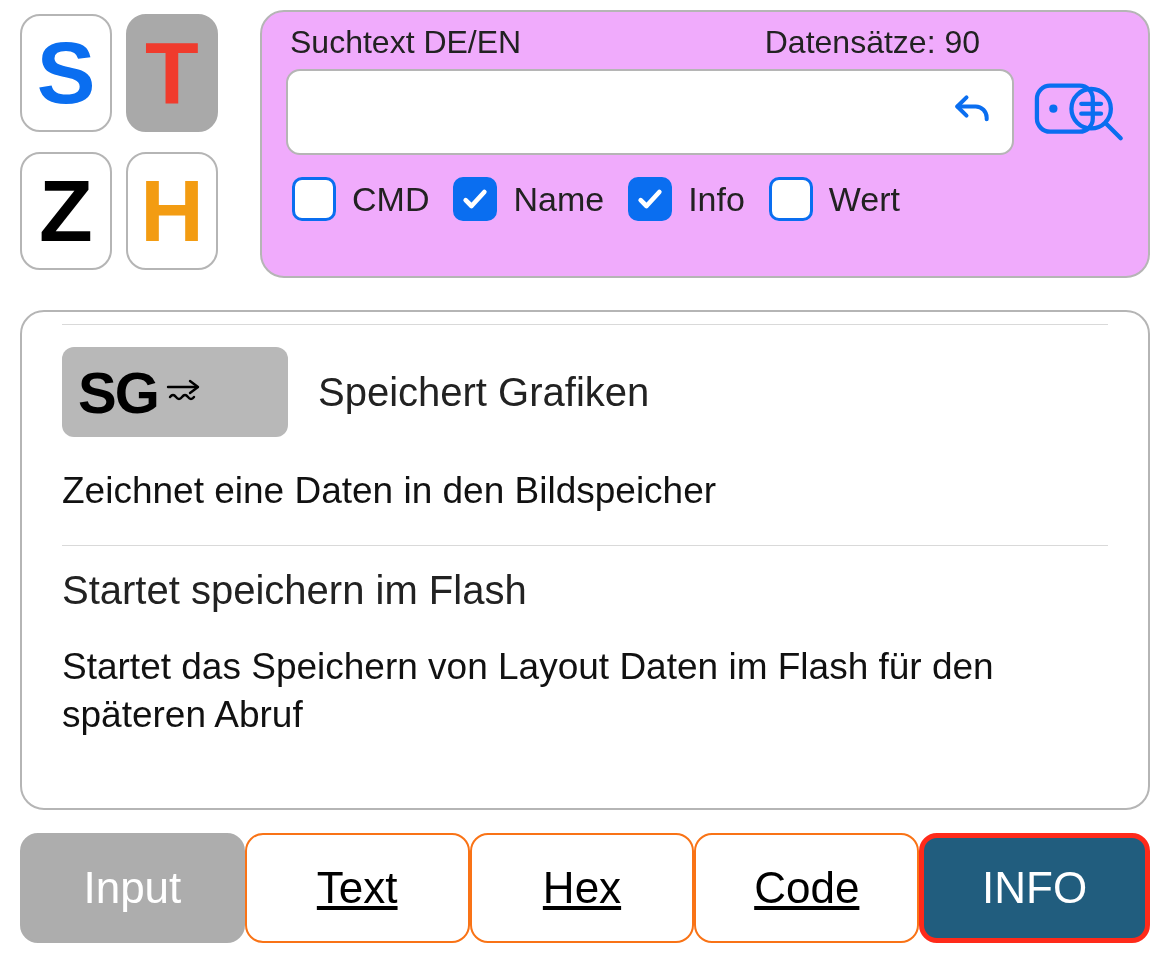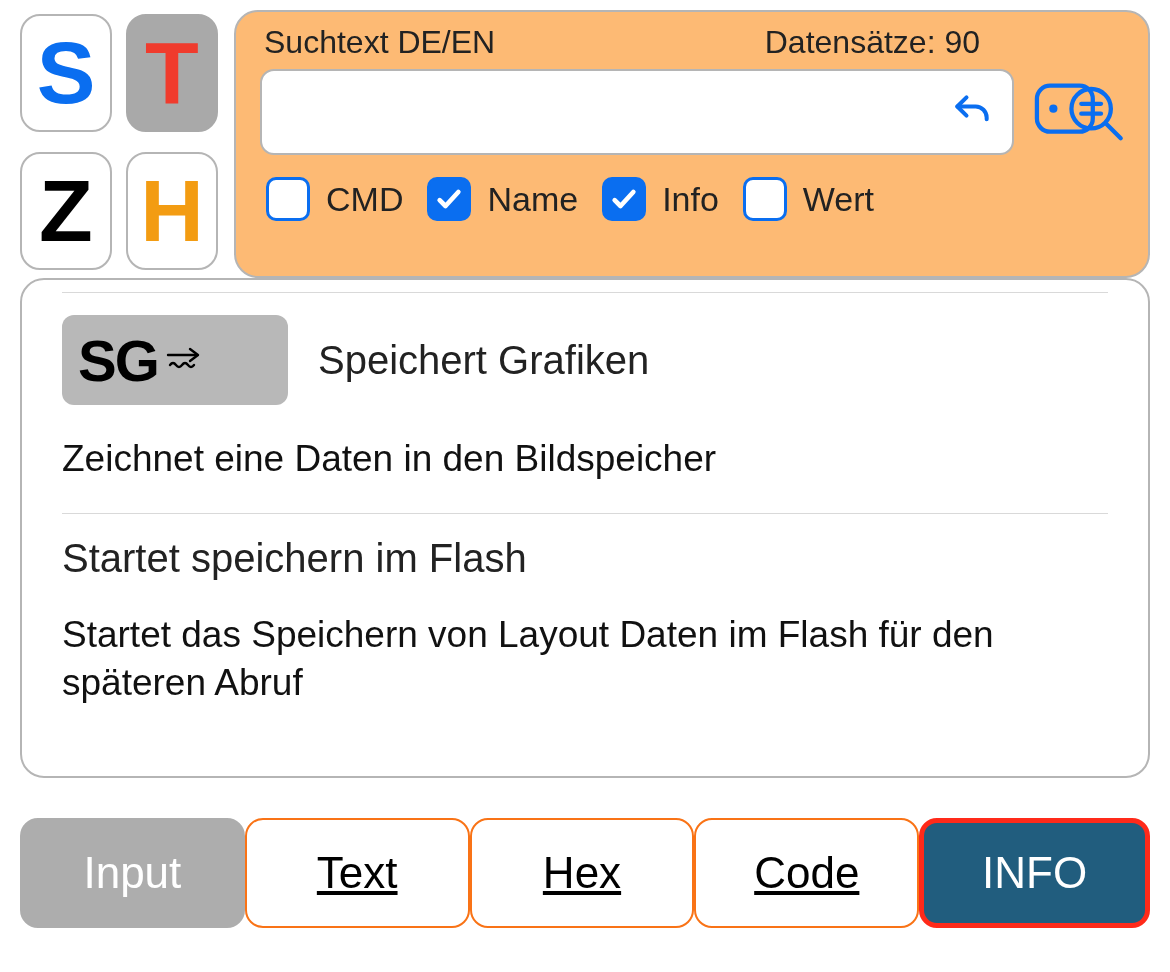--- a/index.html
+++ b/index.html
@@ -37,26 +37,27 @@
     font-stretch: condensed;
   }
   .letter-btn.active { background: #a9a9a9; border-color: #a9a9a9; }
   .color-s { color: #0a6ef0; }
   .color-t { color: #f03b2d; }
   .color-z { color: #000000; }
   .color-h { color: #f39c12; }
 
   .search-panel {
     flex: 1;
-    background: #fdba74;
+    background: #f0abfc;
     border: 2px solid #b5b5b5;
     border-radius: 24px;
     padding: 12px 24px 32px 24px;
     display: flex;
     flex-direction: column;
+    margin-left: 26px;
   }
   .search-labels {
     display: flex;
     font-size: 32px;
     color: #222;
     margin-bottom: 8px;
     padding: 0 4px;
   }
   .search-labels .spacer { flex: 1; }
   .search-row {
@@ -97,20 +98,21 @@
     width: 44px; height: 44px;
     border: 3px solid #0a6ef0;
     border-radius: 10px;
     background: #ffffff;
     display: flex; align-items: center; justify-content: center;
   }
   .chk-box.checked { background: #0a6ef0; }
   .chk-box svg { width: 28px; height: 28px; color: #fff; }
 
   .list-panel {
+    margin-top: 32px;
     border: 2px solid #b5b5b5;
     border-radius: 24px;
     height: 500px;
     padding: 12px 40px 0 40px;
     overflow: hidden;
   }
   .list-item {
     padding: 22px 0 30px 0;
     border-top: 1px solid #d9d9d9;
   }
@@ -145,21 +147,21 @@
     color: #222;
     font-weight: 400;
   }
   .item-desc {
     font-size: 37px;
     color: #111;
     line-height: 1.3;
   }
 
   .bottom-tabs {
-    margin-top: 40px;
+    margin-top: 23px;
     display: flex;
   }
   .tab-btn {
     flex: 1;
     height: 110px;
     border-radius: 18px;
     display: flex;
     align-items: center;
     justify-content: center;
     font-size: 44px;

